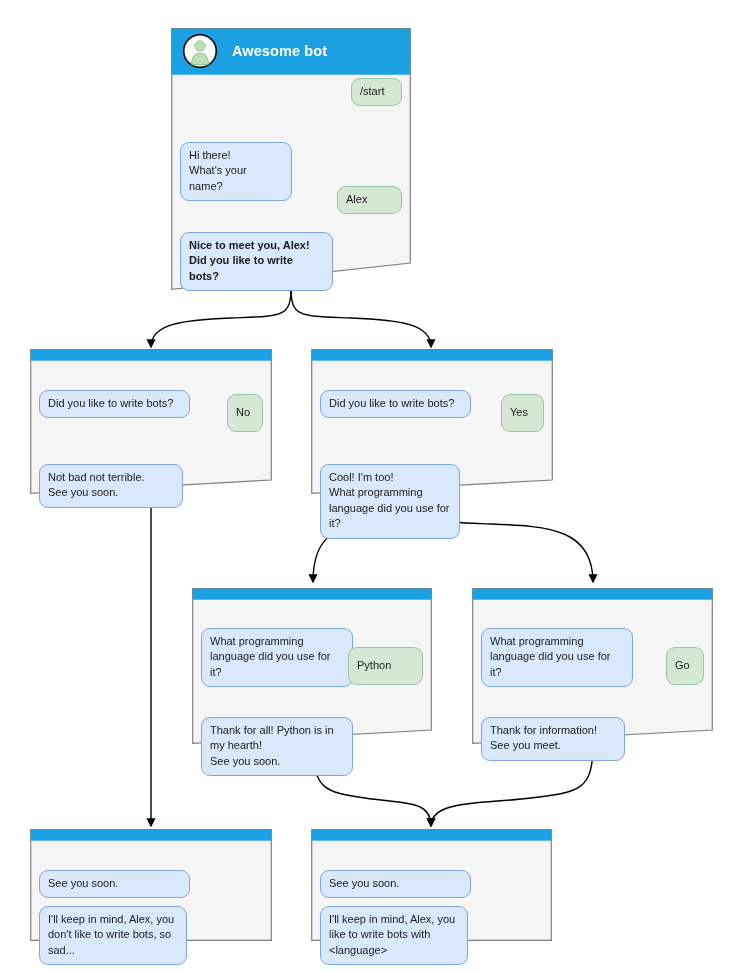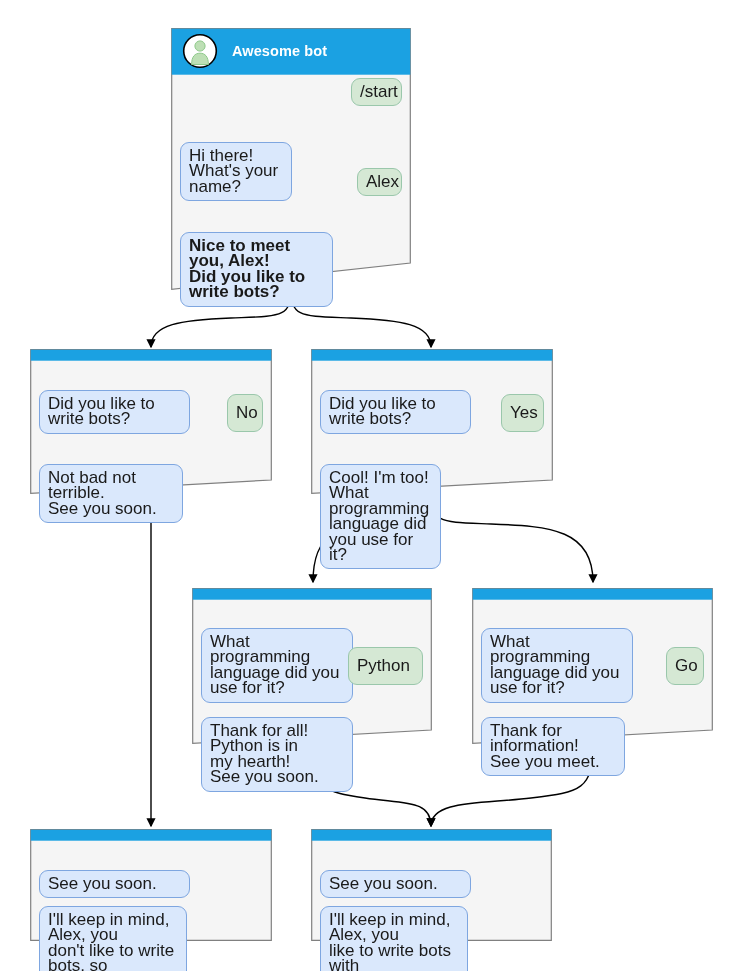--- a/index.html
+++ b/index.html
@@ -90,21 +90,21 @@
   
   .chat {
     flex: 1 1 auto;
     position: relative;
     padding: 9px 9px 0 9px;
     box-sizing: border-box;
     z-index: 2;
   }
   .msg {
     box-sizing: border-box;
-    font-size: 17px;
+    font-size: 11px;
     line-height: 15.4px;
     color: #1a1a1a;
     border-radius: 9px;
     padding: 5px 8px 6px 8px;
     display: inline-block;
     white-space: pre-line;
     border-width: 1px;
     border-style: solid;
     position: absolute;
   }
@@ -163,21 +163,21 @@
             <circle cx="18" cy="13" r="5.1" fill="#bddfb5" stroke="#8ec98a" stroke-width="1"></circle>
             <path d="M 9.6,31.5 C 9.6,23.6 12.9,20.2 18,20.2 C 23.1,20.2 26.4,23.6 26.4,31.5 Z" fill="#bddfb5" stroke="#8ec98a" stroke-width="1"></path>
           </svg>
         </span>
         <span class="node-title">Awesome bot</span>
       </div>
       <div class="chat">
         <div class="msg user" style="top:4px; width:51px;">/start</div>
         <div class="msg bot" style="top:40px; width:112px;">Hi there!
 What's your name?</div>
-        <div class="msg user" style="top:94px; width:45px;">Alex</div>
+        <div class="msg user" style="top:112px; width:65px;">Alex</div>
         <div class="msg bot" style="top:130px; width:153px;font-weight:bold;">Nice to meet you, Alex!
 Did you like to write bots?</div>
       </div>
     </div>
   </div>
 
   <div class="node" id="n-no" style="left:30px; top:349px; width:242px; height:145px;">
     <svg class="node-shape" viewBox="0 0 242 145" preserveAspectRatio="none">
       <path d="M 0.7,0.7 L 241.3,0.7 L 241.3,131 L 0.7,144.3 Z" fill="#f5f5f5" stroke="#808080" stroke-width="1.2"></path>
       <rect x="0.7" y="0.7" width="240.6" height="11" fill="#1ba1e2"></rect>
@@ -196,21 +196,21 @@
   <div class="node" id="n-yes" style="left:311px; top:349px; width:242px; height:145px;">
     <svg class="node-shape" viewBox="0 0 242 145" preserveAspectRatio="none">
       <path d="M 0.7,0.7 L 241.3,0.7 L 241.3,131 L 0.7,144.3 Z" fill="#f5f5f5" stroke="#808080" stroke-width="1.2"></path>
       <rect x="0.7" y="0.7" width="240.6" height="11" fill="#1ba1e2"></rect>
     </svg>
     <div class="node-inner">
       <div class="node-strip"></div>
       <div class="chat">
         <div class="msg bot" style="top:2px; width:151px;">Did you like to write bots?</div>
         <div class="msg user" style="top:34px; width:43px; padding-top:10px; padding-bottom:11px;">Yes</div>
-        <div class="msg bot" style="top:76px; width:121px;">Cool! I'm too!
+        <div class="msg bot" style="top:76px; width:140px;">Cool! I'm too!
 What programming
 language did you use for it?</div>
       </div>
     </div>
   </div>
 
   <div class="node" id="n-python" style="left:192px; top:588px; width:240px; height:156px;">
     <svg class="node-shape" viewBox="0 0 240 156" preserveAspectRatio="none">
       <path d="M 0.7,0.7 L 239.3,0.7 L 239.3,142 L 0.7,155.3 Z" fill="#f5f5f5" stroke="#808080" stroke-width="1.2"></path>
       <rect x="0.7" y="0.7" width="238.6" height="11" fill="#1ba1e2"></rect>

